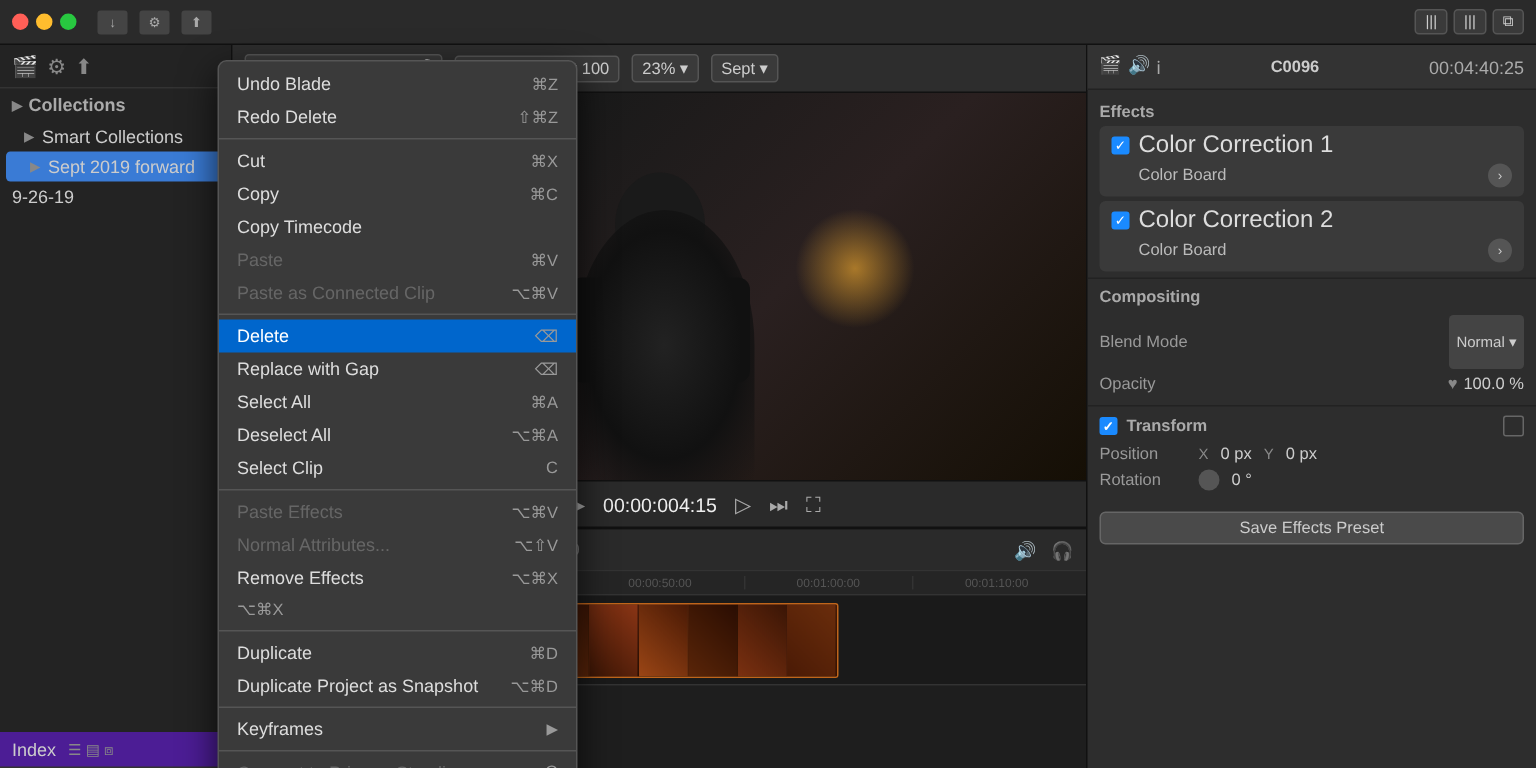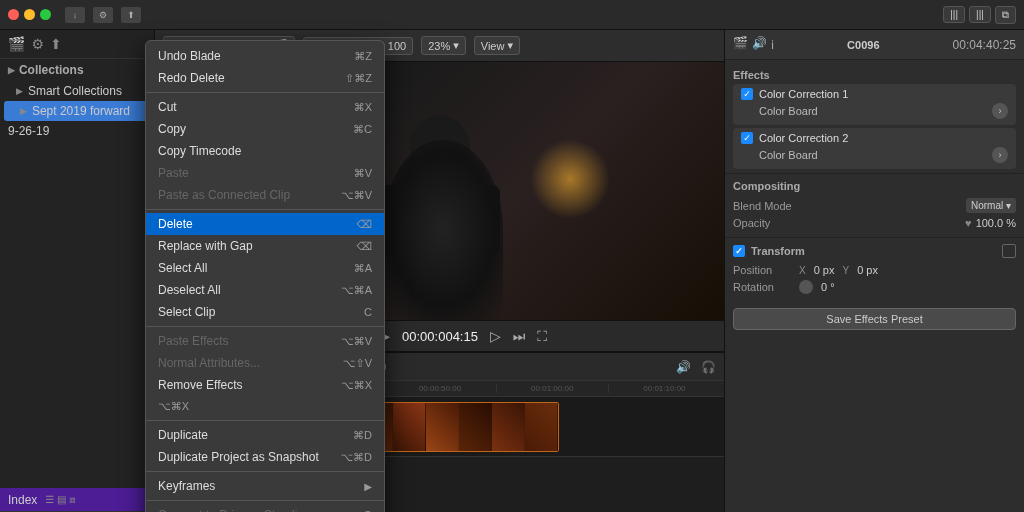--- a/index.html
+++ b/index.html
@@ -311,21 +311,21 @@
       align-items: center;
       gap: 6px;
     }
     .effect-checkbox {
       width: 12px; height: 12px;
       background: #1a8aff;
       border-radius: 2px;
       display: flex; align-items: center; justify-content: center;
       font-size: 9px; color: white;
     }
-    .effect-name { font-size: 11px; color: #ddd; }
+    .effect-name { font-size: 16px; color: #ddd; }
     .effect-sub-row {
       display: flex;
       align-items: center;
       gap: 6px;
       padding: 3px 0 2px 18px;
     }
     .effect-sub-name { font-size: 11px; color: #bbb; flex: 1; }
     .effect-circle {
       width: 16px; height: 16px;
       border-radius: 50%;
@@ -337,21 +337,21 @@
     .compositing-section { padding: 6px 8px; border-top: 1px solid #222; }
     .comp-label { font-size: 11px; color: #aaa; font-weight: 600; margin-bottom: 4px; }
     .comp-row {
       display: flex;
       align-items: center;
       justify-content: space-between;
       padding: 2px 0;
     }
     .comp-key { font-size: 11px; color: #999; }
     .comp-val { font-size: 11px; color: #ccc; display: flex; align-items: center; gap: 4px; }
-    .comp-dropdown { background: #444; border-radius: 3px; padding: 2px 5px; font-size: 10px; color: #ccc; margin-left: 20px; }
+    .comp-dropdown { background: #444; border-radius: 3px; padding: 12px 5px; font-size: 10px; color: #ccc; margin-left: 20px; }
     .comp-heart { color: #888; font-size: 11px; }
 
     .transform-section { padding: 6px 8px; border-top: 1px solid #222; }
     .transform-header {
       display: flex; align-items: center; gap: 6px; margin-bottom: 4px;
       justify-content: space-between;
     }
     .transform-label { font-size: 11px; color: #aaa; font-weight: 600; display: flex; align-items: center; gap: 6px; }
     .transform-square { width: 14px; height: 14px; border: 1px solid #666; border-radius: 2px; }
     .transform-row {
@@ -467,21 +467,21 @@
         <span>🎬</span>
       </div>
       <div class="toolbar-dropdown">
         <span>Untitled Project 100</span>
       </div>
       <div class="toolbar-dropdown">
         <span>23%</span>
         <span>▾</span>
       </div>
       <div class="toolbar-dropdown">
-        <span>View</span>
+        <span>Sept</span>
         <span>▾</span>
       </div>
     </div>
 
     <div class="video-area">
       <div class="video-preview">
         <div class="bg-light-2"></div>
         <div class="bg-light-1"></div>
         <svg style="position:absolute;bottom:0;left:50%;transform:translateX(-50%);width:200px;height:220px;" viewBox="0 0 200 220">
           <ellipse cx="100" cy="50" rx="30" ry="35" fill="#1a1a1a"></ellipse>

